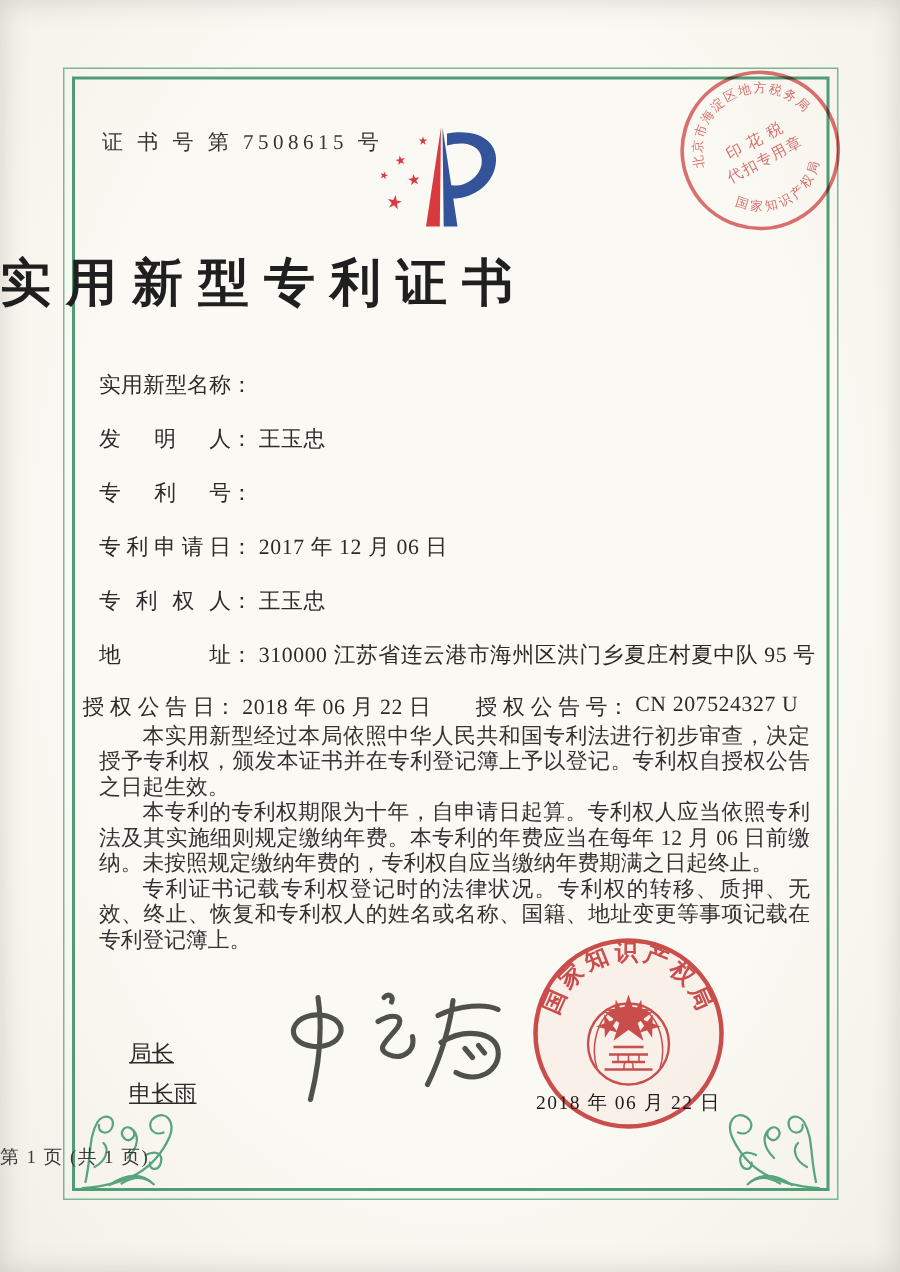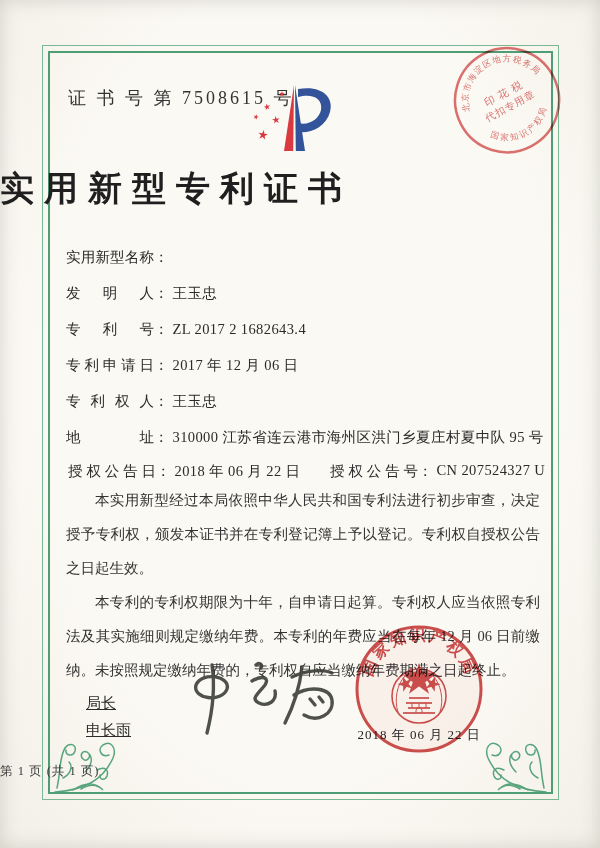--- a/index.html
+++ b/index.html
@@ -6,33 +6,33 @@
   .paper{
     position:relative;width:600px;height:848px;margin:0 auto;overflow:hidden;
     background:
       radial-gradient(ellipse at 50% 45%, #fbf9f3 60%, #f1efe6 100%);
     box-shadow:inset 0 0 18px rgba(90,90,80,.22);
     font-family:"Liberation Serif","DejaVu Serif",serif;
     color:#2b2b2b;
   }
   .b-outer{position:absolute;left:42px;top:45px;right:41px;bottom:48px;border:1px solid #7ab893;}
   .b-inner{position:absolute;left:48px;top:51px;right:47px;bottom:54px;border:2px solid #4f9d74;}
-  .cert-no{position:absolute;left:68px;top:86px;font-size:18px;letter-spacing:3px;color:#343434;}
+  .cert-no{position:absolute;left:68px;top:86px;font-size:14px;letter-spacing:3px;color:#343434;}
   .logo{position:absolute;left:250px;top:82px;}
   .title{position:absolute;left:0;top:166px;width:100%;text-align:left;margin:0;
     font-size:34px;font-weight:700;letter-spacing:10px;color:#1f1f1f;}
   .fields{position:absolute;left:66px;top:246px;width:492px;font-size:14.5px;}
   .frow{display:flex;line-height:22px;margin-bottom:14px;white-space:nowrap;}
   .lbl{display:inline-block;width:88px;text-align:justify;text-align-last:justify;}
   .colon{display:inline-block;margin-right:4px;}
   .val{letter-spacing:.4px;}
-  .grant{position:absolute;left:68px;top:462px;width:492px;font-size:14.5px;display:flex;white-space:nowrap;}
+  .grant{position:absolute;left:55px;top:462px;width:492px;font-size:14.5px;display:flex;white-space:nowrap;}
   .grant .left{width:262px;display:flex;}
   .grant .right{display:flex;}
-  .paras{position:absolute;left:66px;top:483px;width:474px;font-size:14.5px;line-height:34px;
+  .paras{position:absolute;left:66px;top:483px;width:474px;font-size:14.5px;line-height:17px;
     text-align:justify;color:#333;}
   .paras p{margin:0;text-indent:2em;}
   .director{position:absolute;left:86px;top:690px;font-size:15px;line-height:27px;text-decoration:underline;}
   .sig{position:absolute;left:180px;top:653px;}
   .seal-wrap{position:absolute;left:352px;top:622px;opacity:.92;mix-blend-mode:multiply;}
   .seal-date{position:absolute;left:348px;top:726px;width:142px;text-align:center;
     font-size:13px;letter-spacing:1px;color:#1d1d1d;z-index:5;}
   .footer{position:absolute;left:0;top:763px;width:100%;text-align:left;font-size:12.5px;letter-spacing:1px;color:#3a3a3a;}
   .tax-wrap{position:absolute;left:450px;top:42px;transform:rotate(-28deg);opacity:.88;mix-blend-mode:multiply;}
   .corner{position:absolute;}
@@ -92,21 +92,20 @@
         <span class="colon">：</span>
     </div>
     <div class="frow">
       <span class="lbl">发明人</span>
         <span class="colon">：</span>
         <span class="val">王玉忠</span>
     </div>
     <div class="frow">
       <span class="lbl">专利号</span>
         <span class="colon">：</span>
-        <span class="val">ZL 2017 2 1682643.4</span>
     </div>
     <div class="frow">
       <span class="lbl">专利申请日</span>
         <span class="colon">：</span>
         <span class="val">2017 年 12 月 06 日</span>
     </div>
     <div class="frow">
       <span class="lbl">专利权人</span>
         <span class="colon">：</span>
         <span class="val">王玉忠</span>
@@ -127,20 +126,21 @@
     <div class="right">
       <span class="lbl">授权公告号</span>
         <span class="colon">：</span>
         <span class="val">CN 207524327 U</span>
     </div>
   </div>
 
   <div class="paras">
     <p>本实用新型经过本局依照中华人民共和国专利法进行初步审查，决定授予专利权，颁发本证书并在专利登记簿上予以登记。专利权自授权公告之日起生效。</p>
     <p>本专利的专利权期限为十年，自申请日起算。专利权人应当依照专利法及其实施细则规定缴纳年费。本专利的年费应当在每年 12 月 06 日前缴纳。未按照规定缴纳年费的，专利权自应当缴纳年费期满之日起终止。</p>
+    <p>专利证书记载专利权登记时的法律状况。专利权的转移、质押、无效、终止、恢复和专利权人的姓名或名称、国籍、地址变更等事项记载在专利登记簿上。</p>
   </div>
 
   <div class="director">
     <div>局长</div>
     <div>申长雨</div>
   </div>
 
   <svg class="sig" width="160" height="100" viewBox="0 0 160 100">
     <g fill="none" stroke="#3d4038" stroke-width="3.4" stroke-linecap="round" opacity="0.9">
       <path d="M32,12 C35,32 33,56 27,80"></path>

